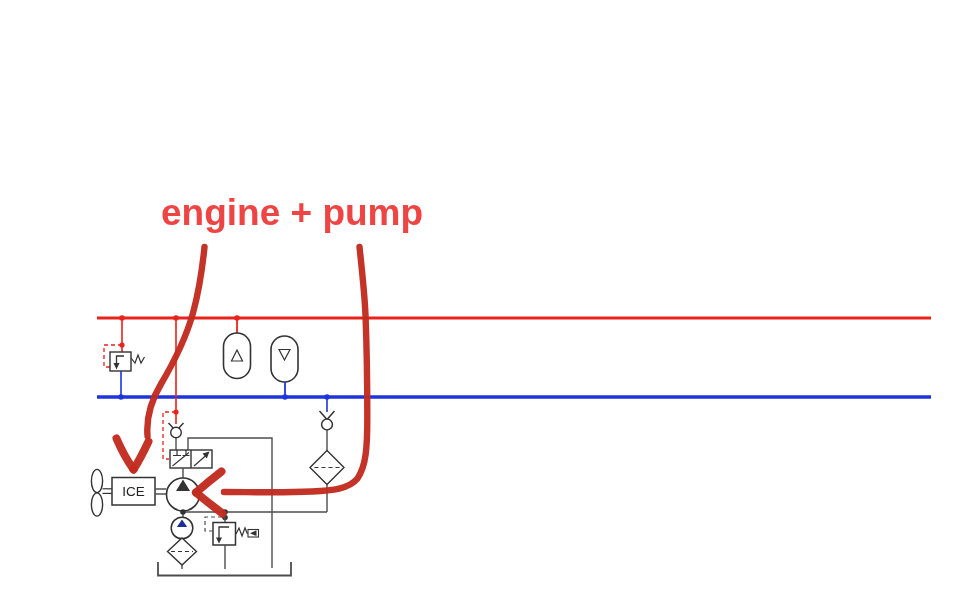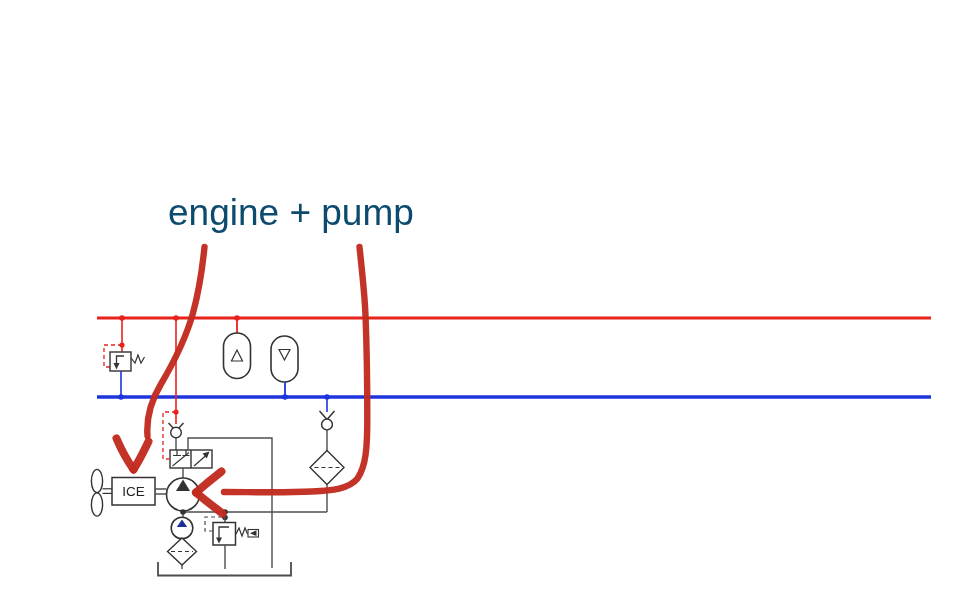--- a/index.html
+++ b/index.html
@@ -9,22 +9,22 @@
     --line_gray:#4d4d4d;
     --symbol_dark:#333333;
   }
   html,body{margin:0;padding:0;}
   body{
     width:960px;height:600px;background:#ffffff;position:relative;overflow:hidden;
     font-family:"Liberation Sans", sans-serif;
   }
   #stage{position:absolute;left:0;top:0;width:960px;height:600px;}
   .title{
-    position:absolute;left:168px;top:192px;
-    font-size:37px;font-weight:400;color:#0c4a6e;letter-spacing:0px;white-space:nowrap;
+    position:absolute;left:161px;top:192px;
+    font-size:37px;font-weight:700;color:#ef4444;letter-spacing:0px;white-space:nowrap;
   }
   svg{position:absolute;left:0;top:0;}
   .hp{stroke:var(--high_pressure);fill:none;}
   .hpf{fill:var(--high_pressure);stroke:none;}
   .lp{stroke:var(--low_pressure);fill:none;}
   .lpf{fill:var(--low_pressure);stroke:none;}
   .g{stroke:var(--line_gray);fill:none;}
   .d{stroke:var(--symbol_dark);fill:none;}
   .df{fill:var(--symbol_dark);stroke:none;}
   .sym{fill:#ffffff;stroke:var(--symbol_dark);}

